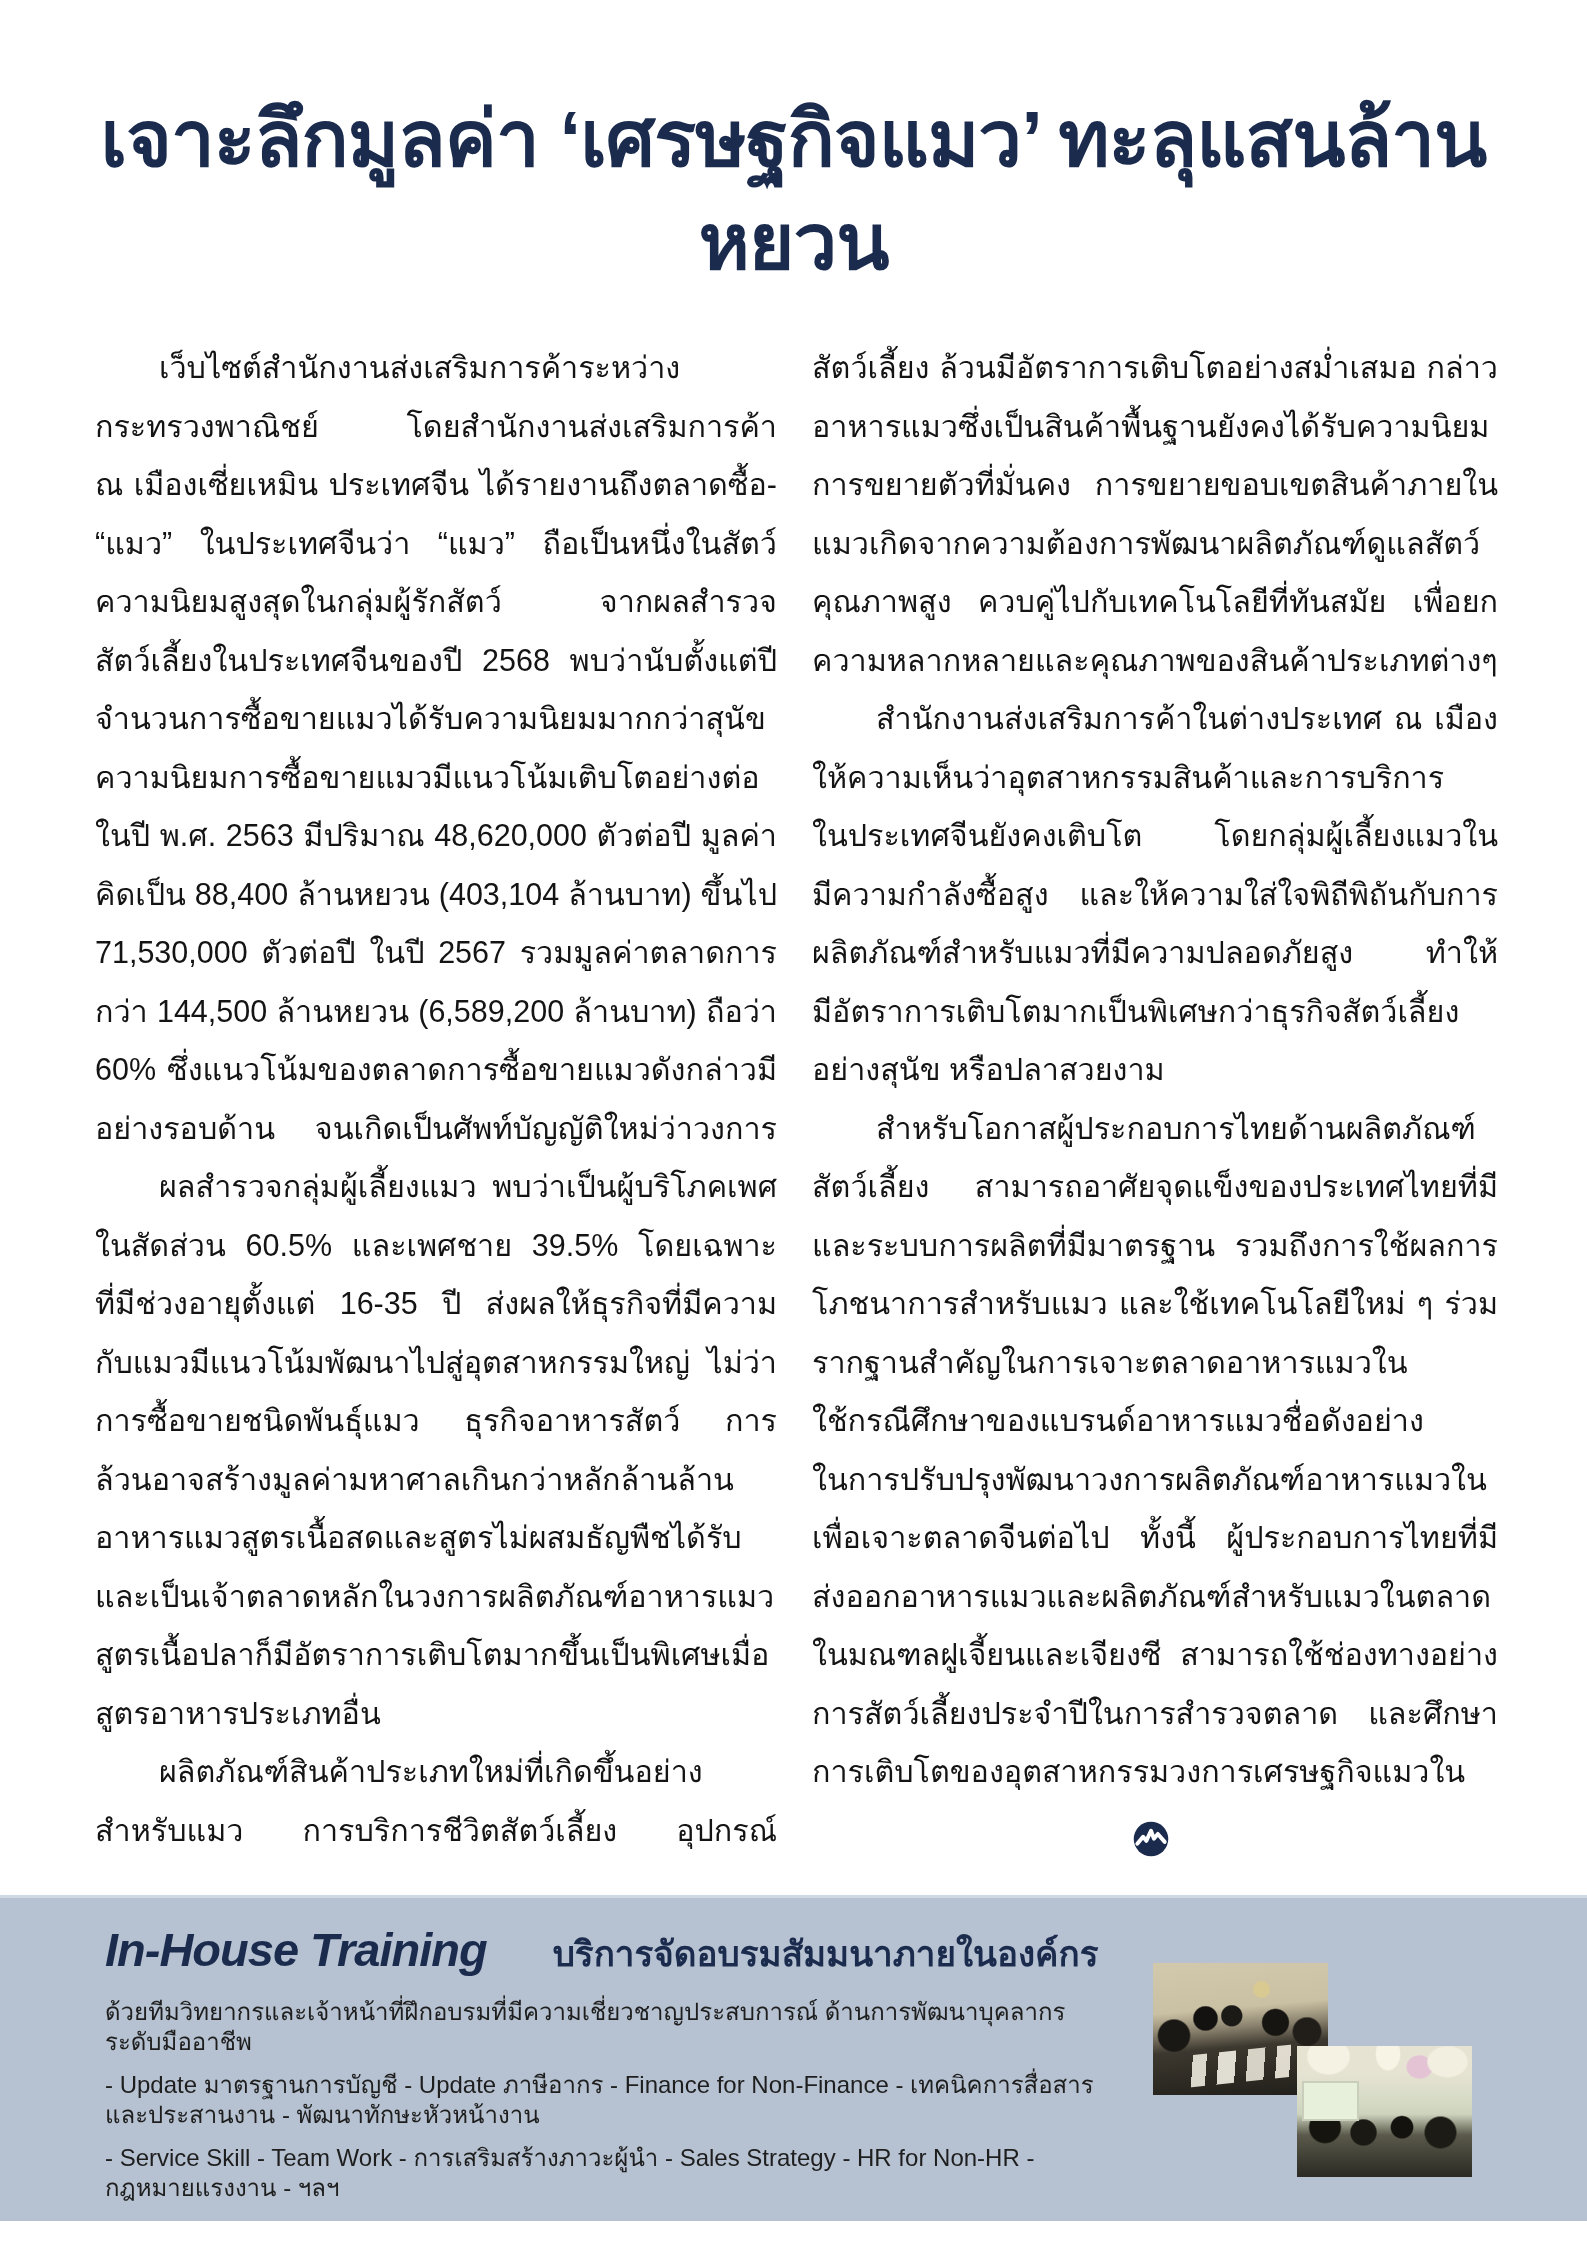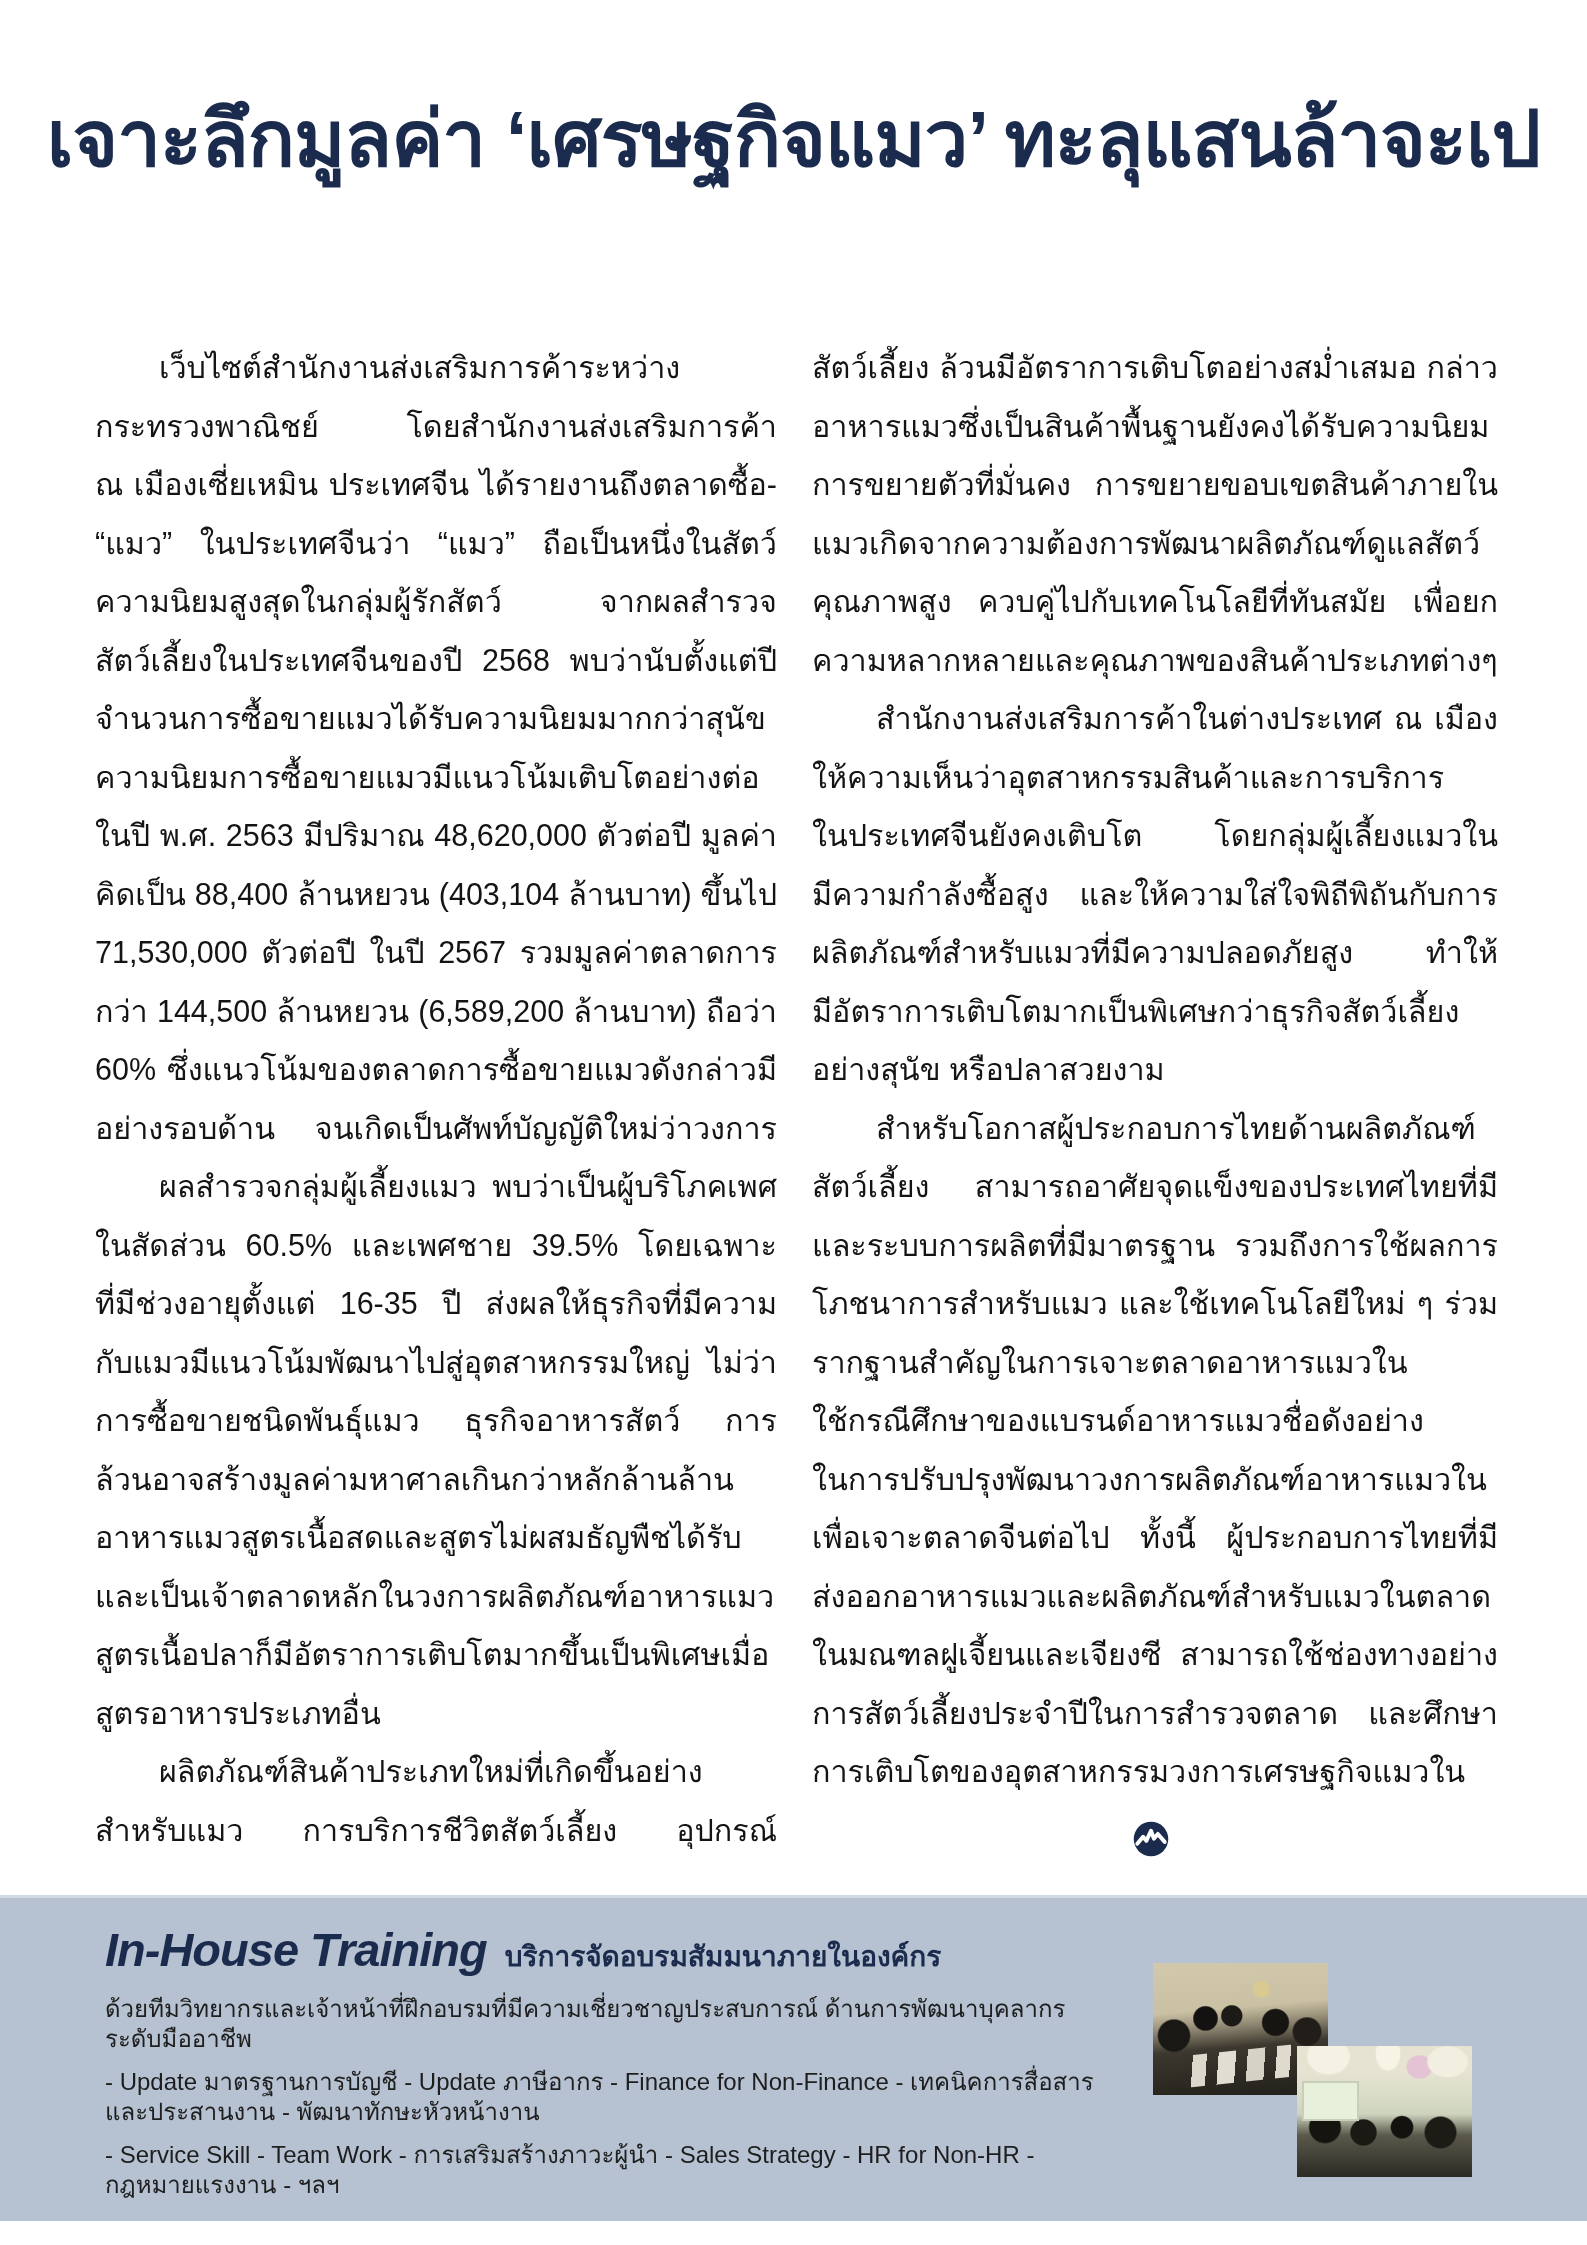--- a/index.html
+++ b/index.html
@@ -27,21 +27,21 @@
   
   .end-logo{position:absolute;left:1133px;top:1821px;width:36px;height:36px;}
   
   .footer{
     position:absolute;left:0;top:1895px;width:1587px;height:326px;
     background:#b6c2d1;border-top:3px solid #cfdae5;box-sizing:border-box;
   }
   .footer-inner{position:absolute;left:105px;top:24px;width:1000px;}
   .f-heading{display:flex;align-items:baseline;gap:18px;color:#1b2b4d;margin-bottom:16px;}
   .f-heading .en{font-size:47px;font-weight:800;font-style:italic;letter-spacing:-1px;}
-  .f-heading .th{font-size:28px;font-weight:700;}
+  .f-heading .th{font-size:35px;font-weight:700;margin-left:48px;}
   .f-line{font-size:24px;line-height:30px;color:#1e1e1e;margin:0 0 13px 0;}
   .f-line.bold{font-weight:700;color:#111;}
   
   .photo{position:absolute;overflow:hidden;}
   .photo-1{
     left:1153px;top:1963px;width:175px;height:132px;z-index:1;
     background:
       radial-gradient(circle at 62% 20%, #d9ca92 0 5%, transparent 6%),
       radial-gradient(circle at 30% 42%, #141210 0 8%, transparent 9%),
       radial-gradient(circle at 45% 40%, #1c1a16 0 8%, transparent 9%),
@@ -74,21 +74,21 @@
     content:"";position:absolute;left:4%;top:28%;width:30%;height:28%;
     background:#e7f0da;box-shadow:0 0 0 2px #c9cdbb;
   }
 </style>
 </head>
 <body>
 
 <div class="page">
 
   <div class="headline">
-    <div>เจาะลึกมูลค่า ‘เศรษฐกิจแมว’ ทะลุแสนล้าจะเป</div>
+    <div>เจาะลึกมูลค่า ‘เศรษฐกิจแมว’ ทะลุแสนล้านหยวน</div>
   </div>
 
   <div class="col col-left">
       <div class="line indent">เว็บไซต์สำนักงานส่งเสริมการค้าระหว่างประเทศ</div>
       <div class="line">กระทรวงพาณิชย์ โดยสำนักงานส่งเสริมการค้าระหว่างประเทศ</div>
       <div class="line">ณ เมืองเซี่ยเหมิน ประเทศจีน ได้รายงานถึงตลาดซื้อ-ขาย</div>
       <div class="line">“แมว” ในประเทศจีนว่า “แมว” ถือเป็นหนึ่งในสัตว์เลี้ยงที่ได้รับ</div>
       <div class="line">ความนิยมสูงสุดในกลุ่มผู้รักสัตว์ จากผลสำรวจอุตสาหกรรม</div>
       <div class="line">สัตว์เลี้ยงในประเทศจีนของปี 2568 พบว่านับตั้งแต่ปี 2563 - 2567</div>
       <div class="line">จำนวนการซื้อขายแมวได้รับความนิยมมากกว่าสุนัข โดยอัตรา</div>

